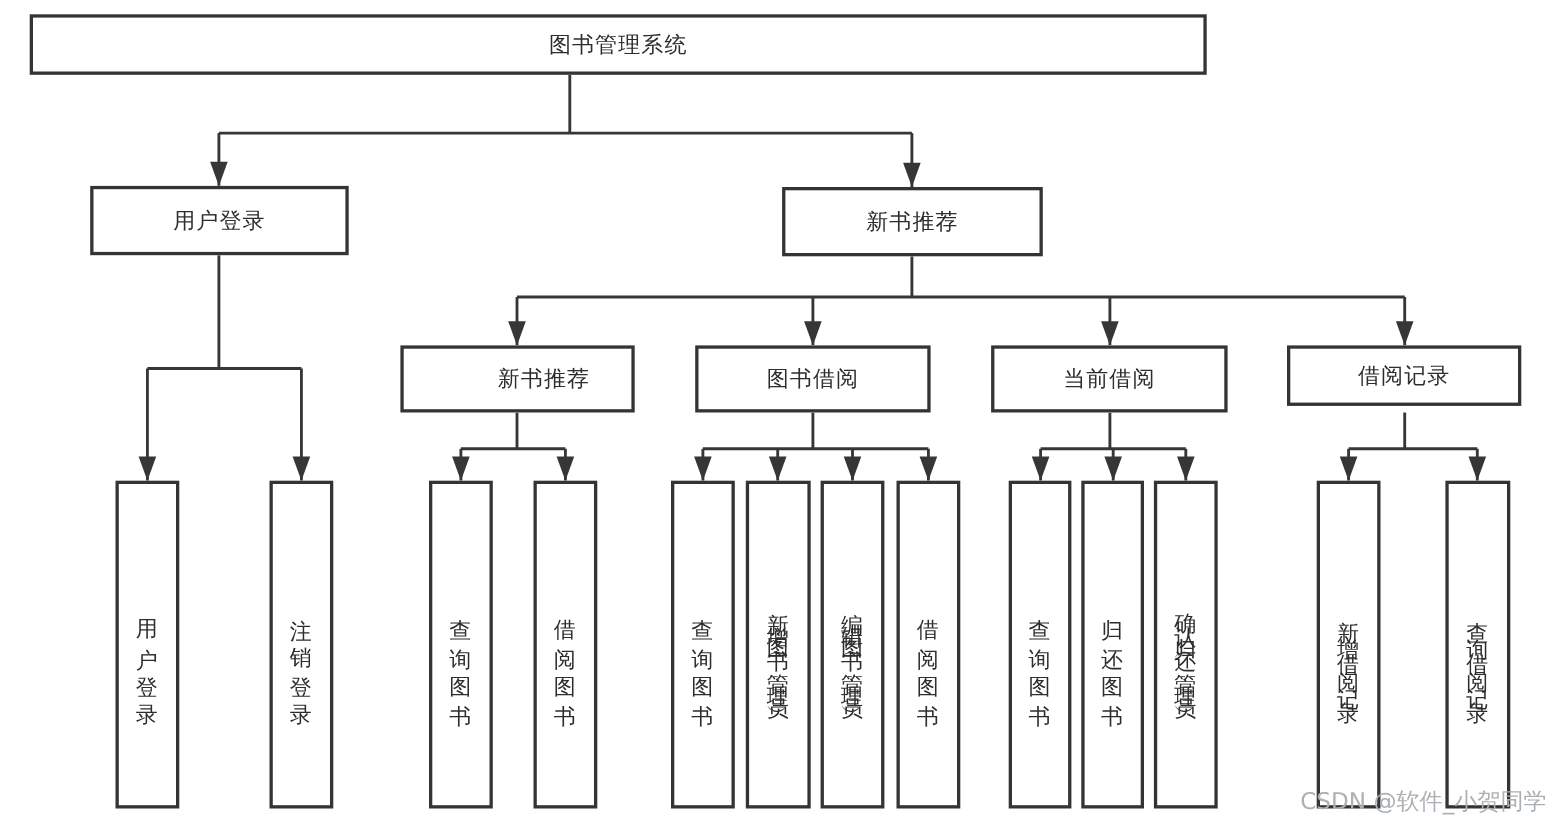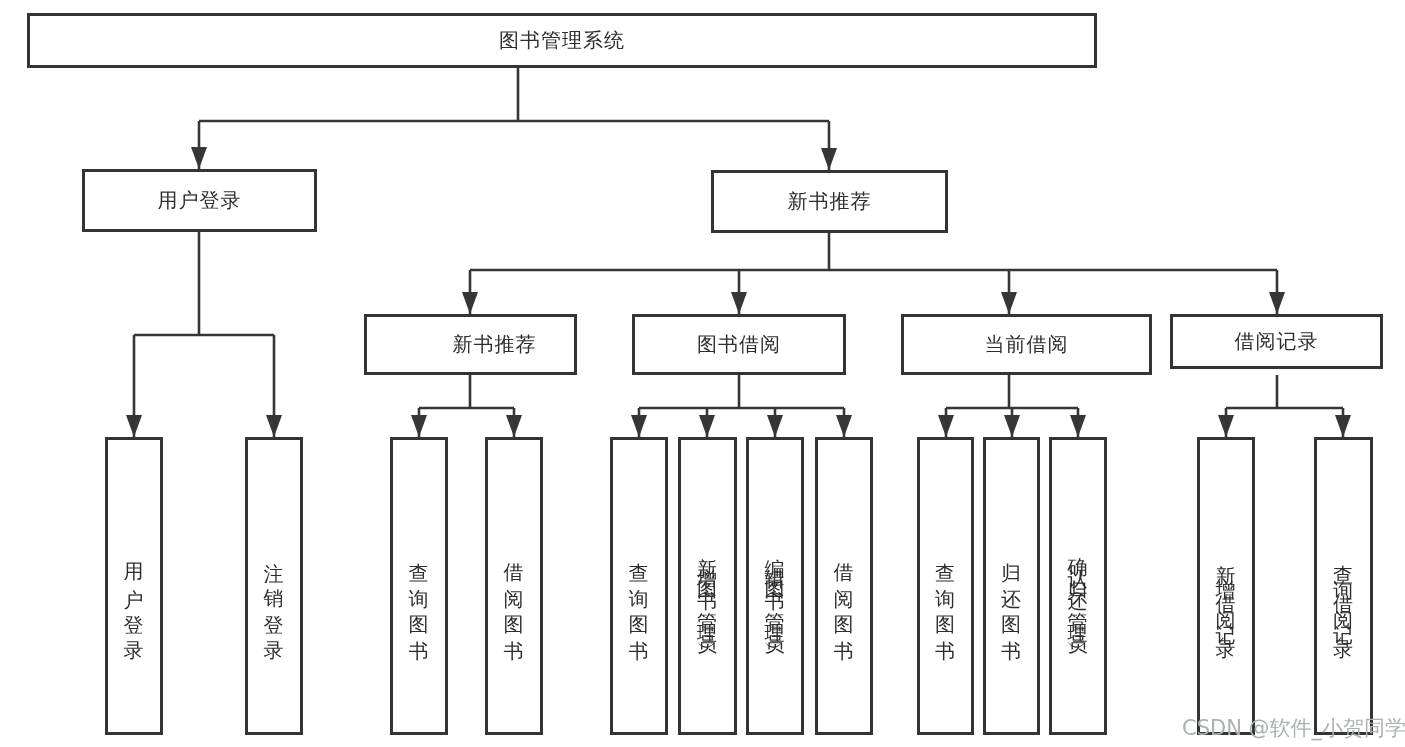--- a/index.html
+++ b/index.html
@@ -155,21 +155,21 @@
   <div class="node h-node" style="left:711px; top:170px; width:237px; height:63px;">
     <span>新书推荐</span>
   </div>
 
   <div class="node h-node" style="left:364px; top:314px; width:213px; height:61px;padding-left:48px;">
     <span>新书推荐</span>
   </div>
   <div class="node h-node" style="left:632px; top:314px; width:214px; height:61px;justify-content:center;">
     <span>图书借阅</span>
   </div>
-  <div class="node h-node" style="left:901px; top:314px; width:251px; height:61px;">
+  <div class="node h-node" style="left:901px; top:314px; width:215px; height:61px;">
     <span>当前借阅</span>
   </div>
   <div class="node h-node" style="left:1170px; top:314px; width:213px; height:55px;">
     <span>借阅记录</span>
   </div>
 
   <div class="node v-node v-short" style="left:105px; top:437px; width:58px; height:298px;">
     <span>用户登录</span>
   </div>
   <div class="node v-node v-short" style="left:245px; top:437px; width:58px; height:298px;">

